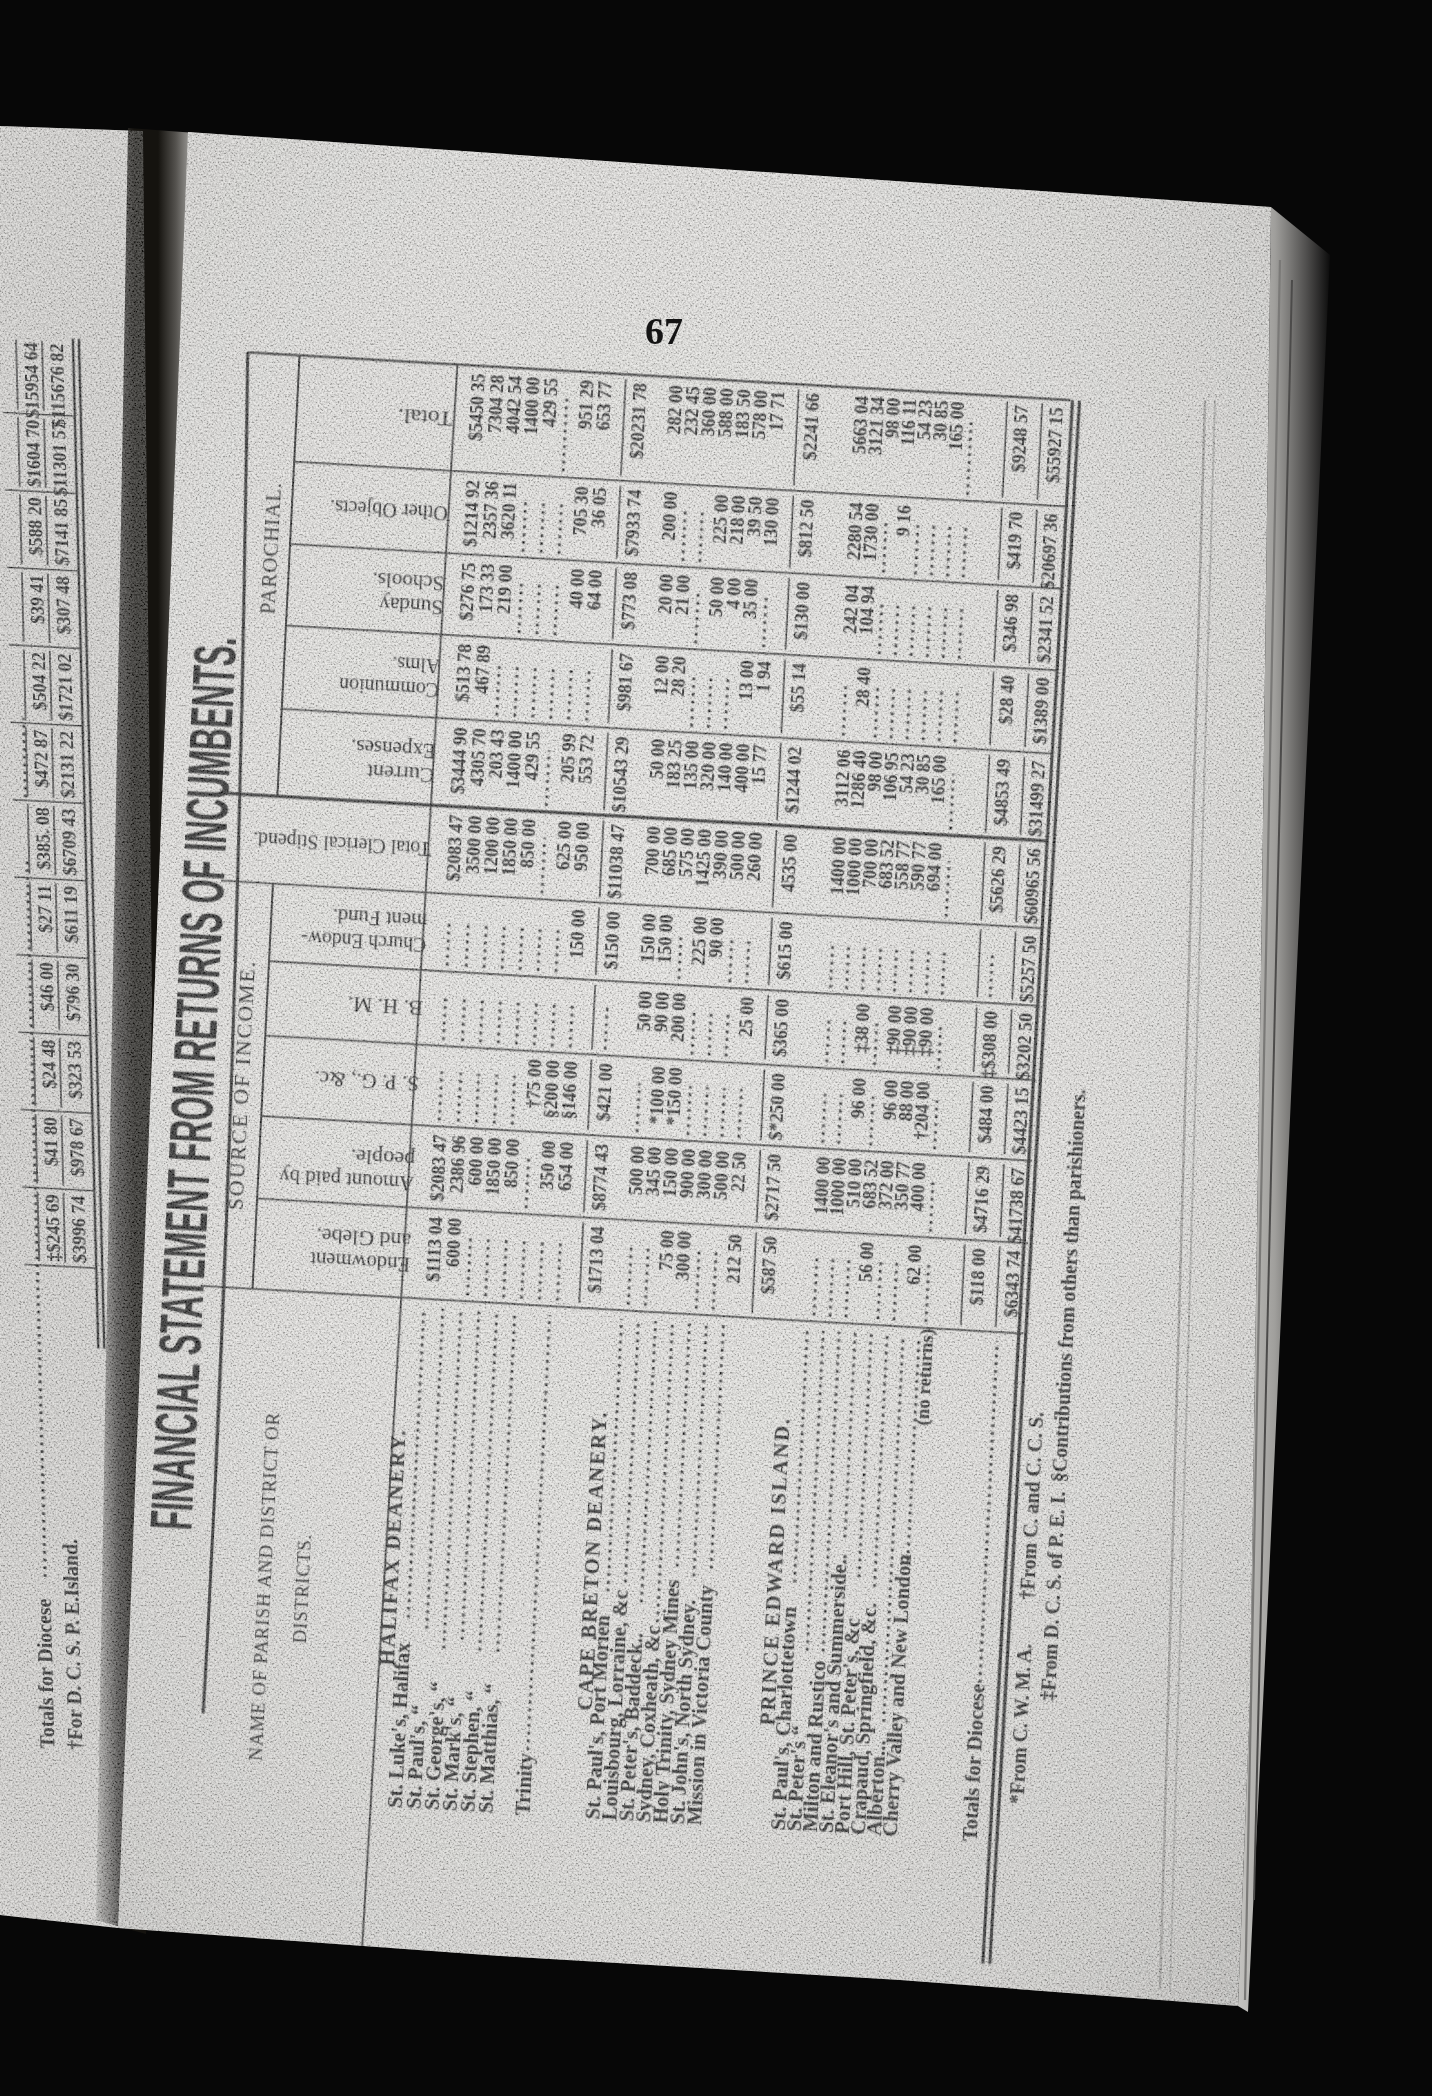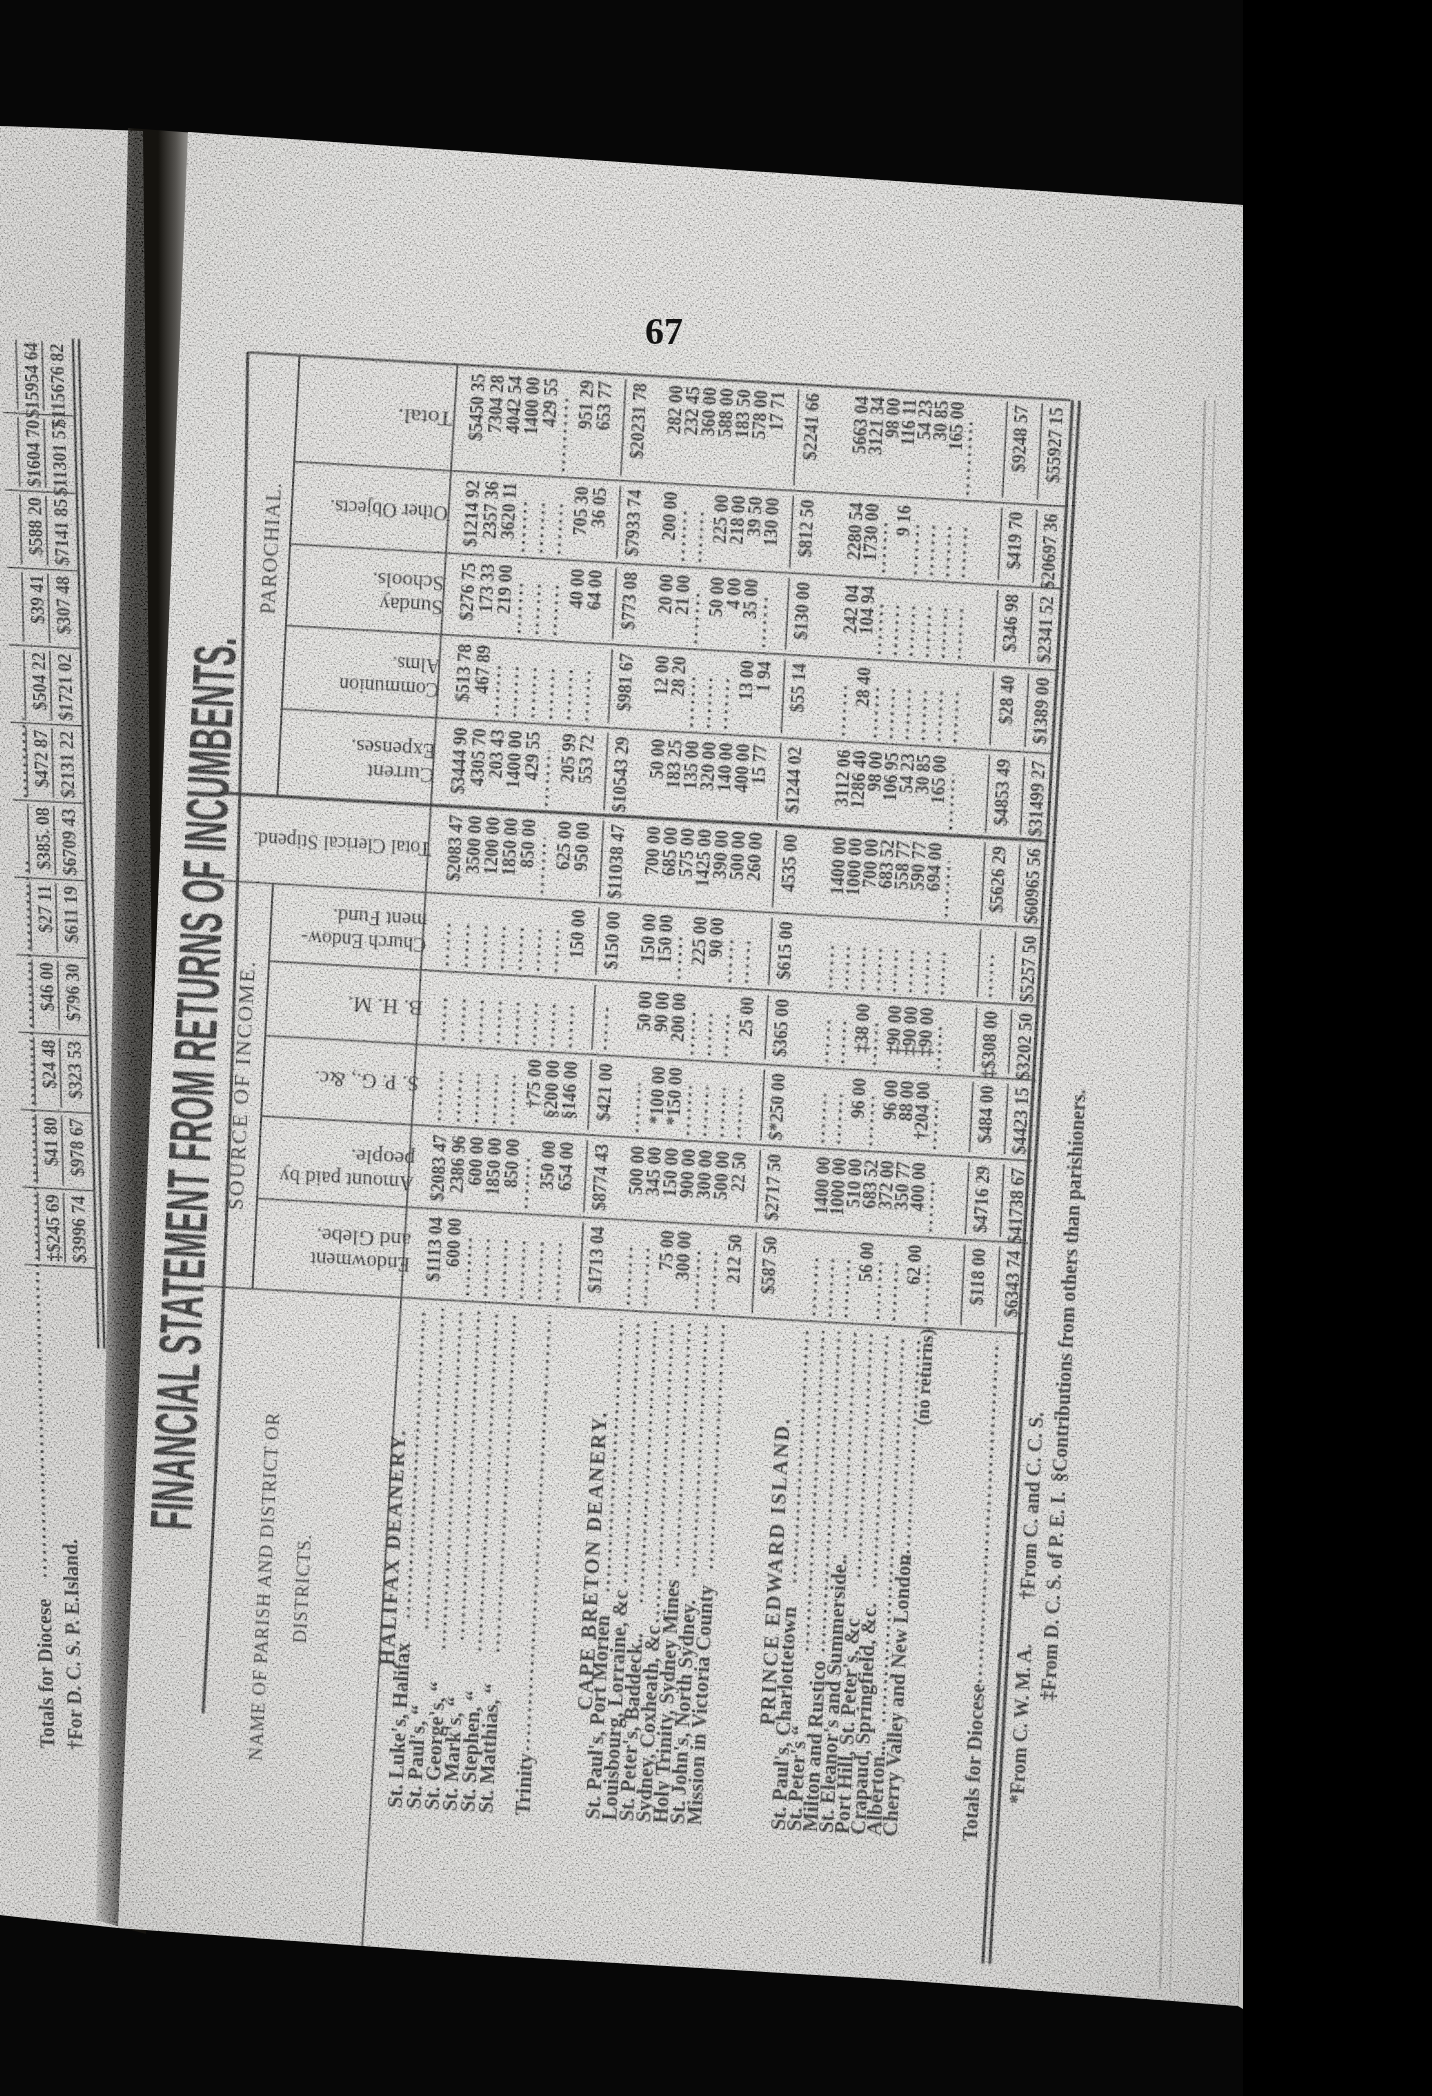--- a/index.html
+++ b/index.html
@@ -1,14 +1,14 @@
 <!DOCTYPE html>
 <html><head><meta charset="utf-8"><style>
 html,body{margin:0;padding:0;background:#000;}
-#c{position:relative;width:1243px;height:2096px;background:#15803d;overflow:hidden;}
+#c{position:relative;width:1432px;height:2096px;background:#15803d;overflow:hidden;}
 </style></head><body>
 <div id="c">
 <svg width="1432" height="2096" viewBox="0 0 1432 2096" xmlns="http://www.w3.org/2000/svg">
 <defs>
 <radialGradient id="vig" cx="46%" cy="42%" r="78%">
  <stop offset="0%" stop-color="#e9e8e5"></stop>
  <stop offset="55%" stop-color="#e0dfdc"></stop>
  <stop offset="85%" stop-color="#cfcecb"></stop>
  <stop offset="100%" stop-color="#bbbab7"></stop>
 </radialGradient>

